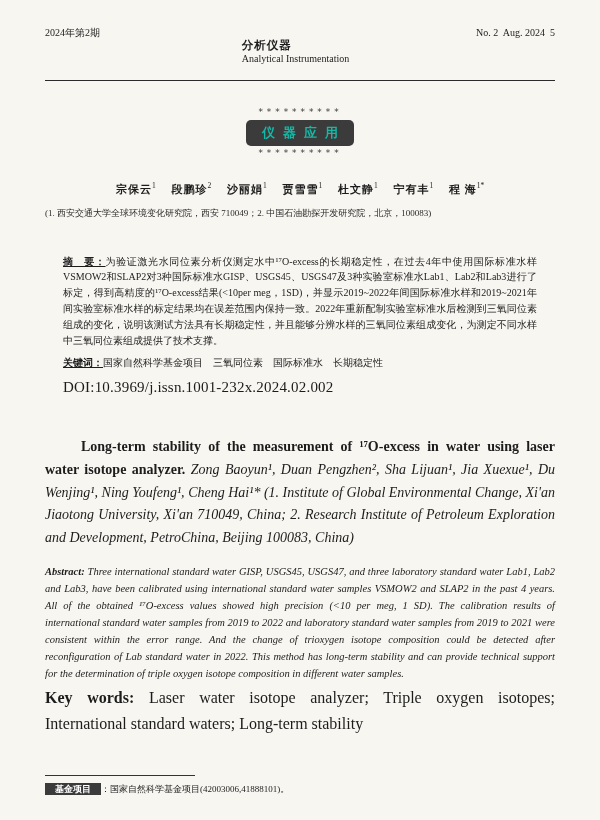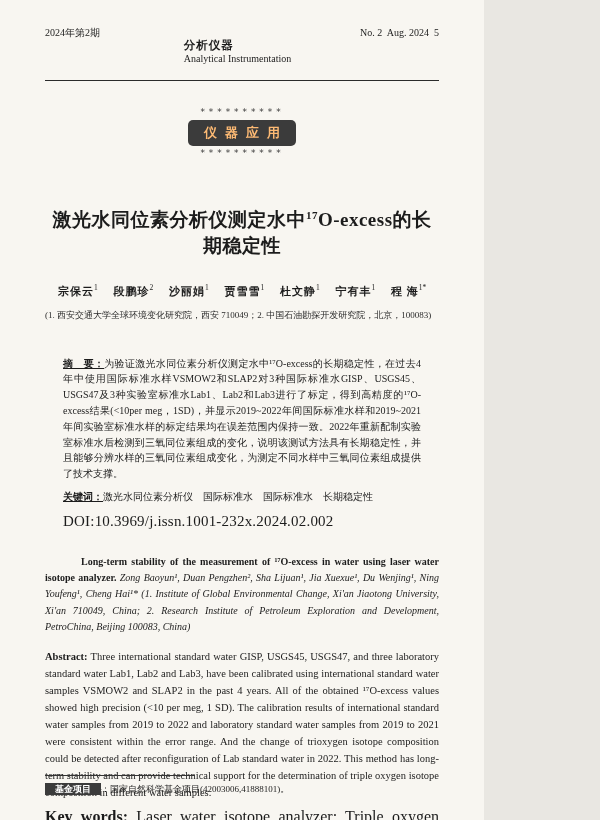--- a/index.html
+++ b/index.html
@@ -3,57 +3,57 @@
 <meta charset="utf-8">
 <style>
   * { margin:0; padding:0; box-sizing:border-box; }
   html,body { width:600px; height:820px; }
   body {
     background:#e9e7e2;
     font-family:"Liberation Serif","DejaVu Serif",serif;
     color:#1c1c1c;
   }
   .page {
-    width:484px; height:820px;
+    width:600px; height:820px;
     background:#f8f6f1;
     position:relative;
     padding:26px 45px 0 45px;
     overflow:hidden;
   }
   
   .header { display:flex; justify-content:space-between; align-items:baseline; font-size:10px; }
   .header span { white-space:pre; }
   .journal-cn { font-weight:700; font-size:11.5px; letter-spacing:1px; }
   .journal-en { font-size:10px; }
   .header-rule { border-bottom:1.3px solid #2b2b2b; margin-top:5px; }
   
   .badge-wrap { text-align:center; margin-top:28px; }
   .stars { font-size:9px; letter-spacing:3px; color:#3a3a3a; line-height:7px; font-family:"DejaVu Sans Mono",monospace; }
   .badge {
-    display:inline-block; background:#3b3b3b; color:#fdba74;
+    display:inline-block; background:#3b3b3b; color:#14b8a6;
     font-size:13px; letter-spacing:8px; padding:4px 8px 4px 16px;
     border-radius:5px; margin:4px 0; font-weight:700;
   }
   
   .title { text-align:center; font-size:19px; font-weight:700; margin-top:50px; letter-spacing:0.5px; }
   .title sup { font-size:11px; }
   .authors { text-align:center; margin-top:24px; font-size:11px; font-weight:700; letter-spacing:1px; }
   .author { margin:0 6px; white-space:pre; }
   .author sup { font-size:7.5px; font-weight:400; letter-spacing:0; }
   .affiliation { text-align:left; margin-top:10px; font-size:9px; color:#2b2b2b; }
   
   .cn-block { padding:0 18px; margin-top:34px; font-size:10px; line-height:1.58; text-align:justify; }
   .cn-label { font-weight:700;text-decoration:underline; }
   .keywords { padding:0 18px; margin-top:8px; font-size:10px; }
   .doi { padding:0 18px; margin-top:9px; font-size:15px; letter-spacing:0.2px; }
   
-  .en-title { margin-top:24px; font-size:10px; line-height:1.62; text-align:justify; text-indent:36px; }
+  .en-title { margin-top:40px; font-size:14px; line-height:1.62; text-align:justify; text-indent:36px; }
   .bold { font-weight:700; }
   .it { font-style:italic; }
-  .en-abs { margin-top:13px; font-size:10.5px; line-height:1.62; text-align:justify; }
+  .en-abs { margin-top:13px; font-size:10.5px; line-height:1.62; text-align:justify;font-style:italic; }
   .en-kw { margin-top:3px; font-size:16px; line-height:1.62; text-align:justify; }
   
   .footer { position:absolute; left:45px; right:45px; bottom:24px; font-size:9px; }
   .foot-rule { width:150px; border-top:1px solid #333; margin-bottom:7px; }
   .fund-chip { background:#3b3b3b; color:#ffffff; padding:1px 10px; font-weight:700; }
 </style>
 </head>
 <body>
 
 <div class="page">
@@ -67,37 +67,36 @@
     <span>No. 2  Aug. 2024  5</span>
   </div>
   <div class="header-rule"></div>
 
   <div class="badge-wrap">
     <div class="stars">**********</div>
     <div class="badge">仪器应用</div>
     <div class="stars">**********</div>
   </div>
 
-  <h1 class="title"><span>激光水同位素分析仪测定水中</span><sup>17</sup><span>O-excess的长期稳定性</span></h1>
 
   <div class="authors">
     <span class="author"><span>宗保云</span><sup>1</sup></span>
     <span class="author"><span>段鹏珍</span><sup>2</sup></span>
     <span class="author"><span>沙丽娟</span><sup>1</sup></span>
     <span class="author"><span>贾雪雪</span><sup>1</sup></span>
     <span class="author"><span>杜文静</span><sup>1</sup></span>
     <span class="author"><span>宁有丰</span><sup>1</sup></span>
     <span class="author"><span>程 海</span><sup>1*</sup></span>
   </div>
 
   <div class="affiliation">(1. 西安交通大学全球环境变化研究院，西安 710049；2. 中国石油勘探开发研究院，北京，100083)</div>
 
   <p class="cn-block"><span class="cn-label">摘　要：</span><span>为验证激光水同位素分析仪测定水中¹⁷O-excess的长期稳定性，在过去4年中使用国际标准水样VSMOW2和SLAP2对3种国际标准水GISP、USGS45、USGS47及3种实验室标准水Lab1、Lab2和Lab3进行了标定，得到高精度的¹⁷O-excess结果(&lt;10per meg，1SD)，并显示2019~2022年间国际标准水样和2019~2021年间实验室标准水样的标定结果均在误差范围内保持一致。2022年重新配制实验室标准水后检测到三氧同位素组成的变化，说明该测试方法具有长期稳定性，并且能够分辨水样的三氧同位素组成变化，为测定不同水样中三氧同位素组成提供了技术支撑。</span></p>
 
-  <p class="keywords"><span class="cn-label">关键词：</span><span>激光水同位素分析仪　国际标准水　国际标准水　长期稳定性</span></p>
+  <p class="keywords"><span class="cn-label">关键词：</span><span>国家自然科学基金项目　三氧同位素　国际标准水　长期稳定性</span></p>
 
   <p class="doi">DOI:10.3969/j.issn.1001-232x.2024.02.002</p>
 
   <p class="en-title"><span class="bold">Long-term stability of the measurement of ¹⁷O-excess in water using laser water isotope analyzer.</span> <span class="it">Zong Baoyun¹, Duan Pengzhen², Sha Lijuan¹, Jia Xuexue¹, Du Wenjing¹, Ning Youfeng¹, Cheng Hai¹*</span> <span class="it">(1. Institute of Global Environmental Change, Xi'an Jiaotong University, Xi'an 710049, China; 2. Research Institute of Petroleum Exploration and Development, PetroChina, Beijing 100083, China)</span></p>
 
   <p class="en-abs"><span class="bold">Abstract:</span> <span>Three international standard water GISP, USGS45, USGS47, and three laboratory standard water Lab1, Lab2 and Lab3, have been calibrated using international standard water samples VSMOW2 and SLAP2 in the past 4 years. All of the obtained ¹⁷O-excess values showed high precision (&lt;10 per meg, 1 SD). The calibration results of international standard water samples from 2019 to 2022 and laboratory standard water samples from 2019 to 2021 were consistent within the error range. And the change of trioxygen isotope composition could be detected after reconfiguration of Lab standard water in 2022. This method has long-term stability and can provide technical support for the determination of triple oxygen isotope composition in different water samples.</span></p>
 
   <p class="en-kw"><span class="bold">Key words:</span> <span>Laser water isotope analyzer; Triple oxygen isotopes; International standard waters; Long-term stability</span></p>
 
   <div class="footer">

